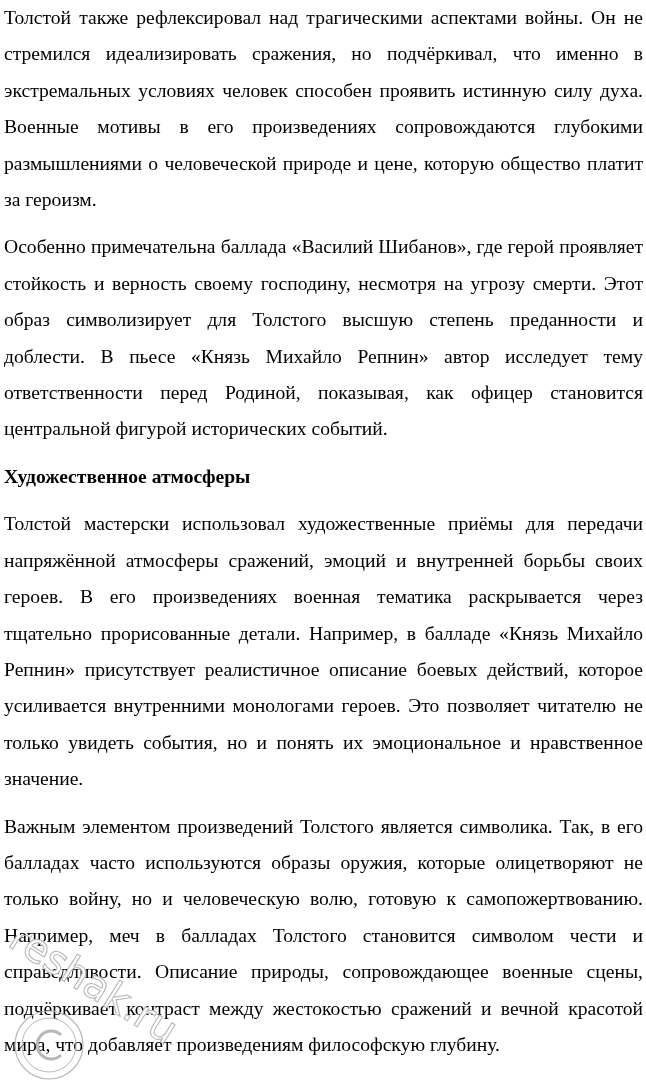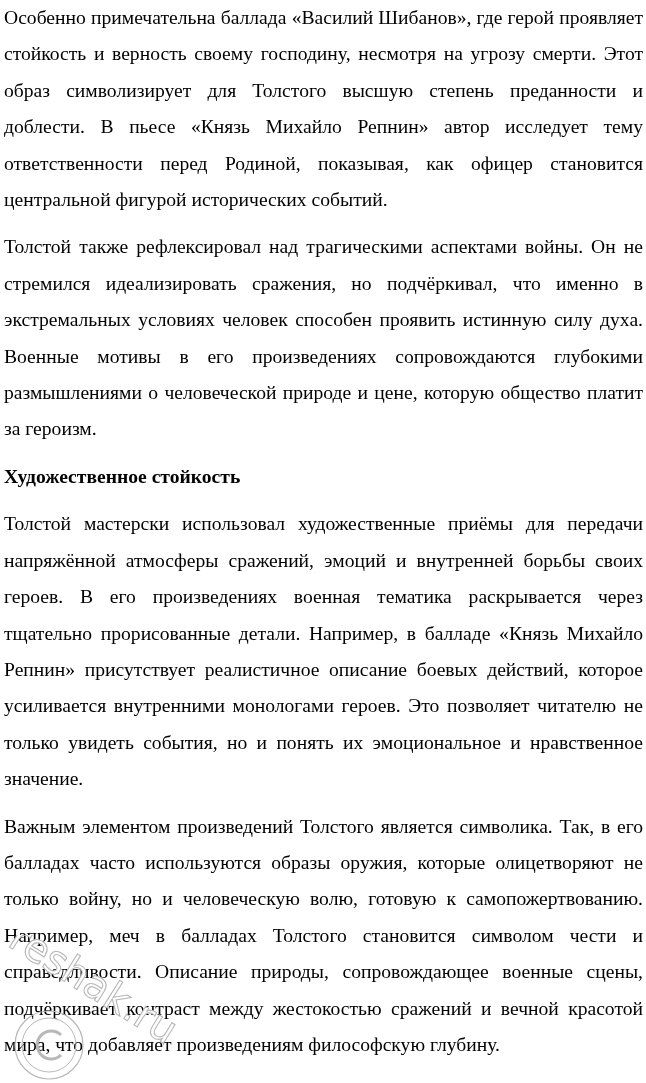--- a/index.html
+++ b/index.html
@@ -9,23 +9,23 @@
   p { margin:0; font-size:19.6px; line-height:36.4px; text-align:justify; text-align-last:left; }
   .para { margin-bottom:11px; }
   h3 { margin:0 0 11px 0; font-size:19.6px; line-height:36.4px; font-weight:bold; }
   #p1 { padding-top:0px; }
   .wm { position:absolute; left:-6px; top:935px; width:240px; height:150px; pointer-events:none; }
 </style>
 </head>
 <body>
 
 <div class="doc">
+  <p class="para">Толстой также рефлексировал над трагическими аспектами войны. Он не стремился идеализировать сражения, но подчёркивал, что именно в экстремальных условиях человек способен проявить истинную силу духа. Военные мотивы в его произведениях сопровождаются глубокими размышлениями о человеческой природе и цене, которую общество платит за героизм.</p>
   <p class="para" id="p1">Особенно примечательна баллада «Василий Шибанов», где герой проявляет стойкость и верность своему господину, несмотря на угрозу смерти. Этот образ символизирует для Толстого высшую степень преданности и доблести. В пьесе «Князь Михайло Репнин» автор исследует тему ответственности перед Родиной, показывая, как офицер становится центральной фигурой исторических событий.</p>
-  <p class="para">Толстой также рефлексировал над трагическими аспектами войны. Он не стремился идеализировать сражения, но подчёркивал, что именно в экстремальных условиях человек способен проявить истинную силу духа. Военные мотивы в его произведениях сопровождаются глубокими размышлениями о человеческой природе и цене, которую общество платит за героизм.</p>
-  <h3>Художественное стойкость</h3>
+  <h3>Художественное атмосферы</h3>
   <p class="para">Толстой мастерски использовал художественные приёмы для передачи напряжённой атмосферы сражений, эмоций и внутренней борьбы своих героев. В его произведениях военная тематика раскрывается через тщательно прорисованные детали. Например, в балладе «Князь Михайло Репнин» присутствует реалистичное описание боевых действий, которое усиливается внутренними монологами героев. Это позволяет читателю не только увидеть события, но и понять их эмоциональное и нравственное значение.</p>
   <p class="para">Важным элементом произведений Толстого является символика. Так, в его балладах часто используются образы оружия, которые олицетворяют не только войну, но и человеческую волю, готовую к самопожертвованию. Например, меч в балладах Толстого становится символом чести и справедливости. Описание природы, сопровождающее военные сцены, подчёркивает контраст между жестокостью сражений и вечной красотой мира, что добавляет произведениям философскую глубину.</p>
 </div>
 
 <svg class="wm" viewBox="0 0 240 150">
   <g transform="rotate(32 60 40)" fill="none" stroke="#b8b8b8" stroke-width="1.2">
     <text x="4" y="40" font-family="DejaVu Sans, sans-serif" font-size="40" fill="#ffffff" stroke="#b8b8b8" stroke-width="1.1">reshak.ru</text>
   </g>
   <circle cx="55" cy="110" r="34" fill="none" stroke="#b8b8b8" stroke-width="1.2"></circle>
   <circle cx="55" cy="110" r="27" fill="none" stroke="#b8b8b8" stroke-width="1"></circle>

